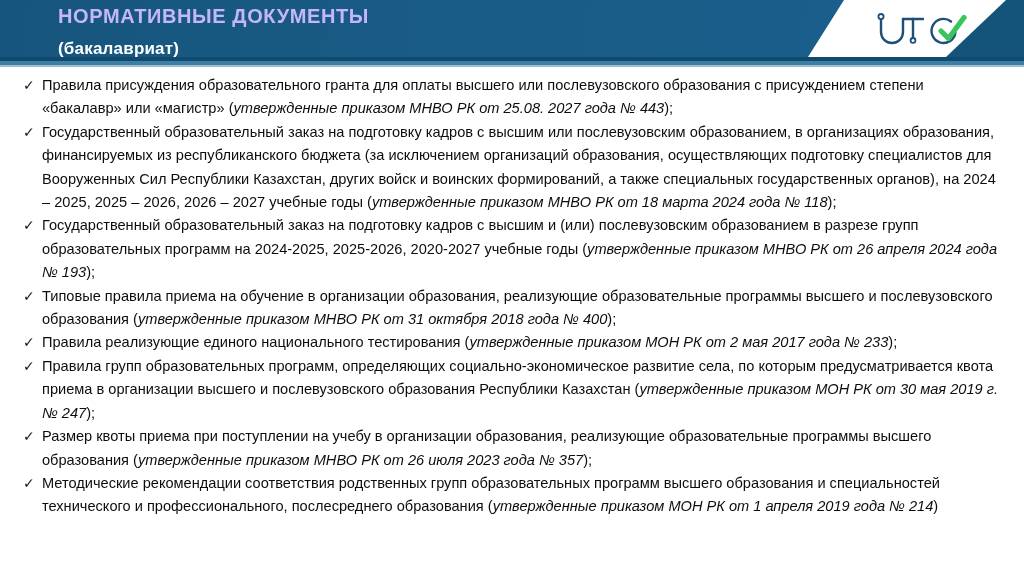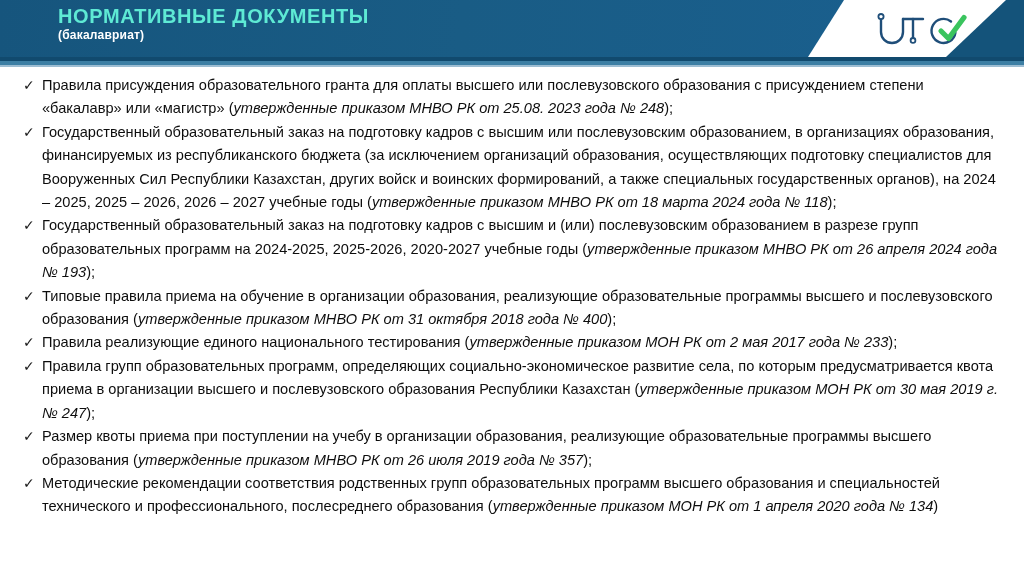--- a/index.html
+++ b/index.html
@@ -52,33 +52,33 @@
   }
   .banner-title-wrap {
     position: absolute;
     left: 58px;
     top: 5px;
     z-index: 3;
     line-height: 1.12;
   }
   .banner-title {
     display: block;
-    color: #5eead4;
+    color: #c4b5fd;
     font-size: 20px;
     font-weight: bold;
     letter-spacing: 0.6px;
     white-space: nowrap;
   }
   .banner-subtitle {
     display: block;
     color: #ffffff;
-    font-size: 12px;
+    font-size: 17px;
     font-weight: bold;
     letter-spacing: 0.2px;
-    margin-top: 2px;
+    margin-top: 12px;
     white-space: nowrap;
   }
 
   
   .logo {
     position: absolute;
     left: 872px;
     top: 8px;
     width: 104px;
     height: 42px;
@@ -168,21 +168,21 @@
 </div>
 
 <div class="rule-dark"></div>
 <div class="rule-mid"></div>
 <div class="rule-light"></div>
 
 <div class="content">
   <ul class="doc-list">
 
     <li>
-      <span class="tick">✓</span><span>Правила присуждения образовательного гранта для оплаты высшего или послевузовского образования с присуждением степени «бакалавр» или «магистр» (</span><span class="it">утвержденные приказом МНВО РК от 25.08. 2023 года № 248</span><span>);</span>
+      <span class="tick">✓</span><span>Правила присуждения образовательного гранта для оплаты высшего или послевузовского образования с присуждением степени «бакалавр» или «магистр» (</span><span class="it">утвержденные приказом МНВО РК от 25.08. 2027 года № 443</span><span>);</span>
     </li>
 
     <li>
       <span class="tick">✓</span><span>Государственный образовательный заказ на подготовку кадров с высшим или послевузовским образованием, в организациях образования, финансируемых из республиканского бюджета (за исключением организаций образования, осуществляющих подготовку специалистов для Вооруженных Сил Республики Казахстан, других войск и воинских формирований, а также специальных государственных органов), на 2024 – 2025, 2025 – 2026, 2026 – 2027 учебные годы (</span><span class="it">утвержденные приказом МНВО РК от 18 марта 2024 года № 118</span><span>);</span>
     </li>
 
     <li>
       <span class="tick">✓</span><span>Государственный образовательный заказ на подготовку кадров с высшим и (или) послевузовским образованием в разрезе групп образовательных программ на 2024-2025, 2025-2026, 2020-2027 учебные годы (</span><span class="it">утвержденные приказом МНВО РК от 26 апреля 2024 года № 193</span><span>);</span>
     </li>
 
@@ -192,21 +192,21 @@
 
     <li>
       <span class="tick">✓</span><span>Правила реализующие единого национального тестирования (</span><span class="it">утвержденные приказом МОН РК от 2 мая 2017 года № 233</span><span>);</span>
     </li>
 
     <li>
       <span class="tick">✓</span><span>Правила групп образовательных программ, определяющих социально-экономическое развитие села, по которым предусматривается квота приема в организации высшего и послевузовского образования Республики Казахстан (</span><span class="it">утвержденные приказом МОН РК от 30 мая 2019 г. № 247</span><span>);</span>
     </li>
 
     <li>
-      <span class="tick">✓</span><span>Размер квоты приема при поступлении на учебу в организации образования, реализующие образовательные программы высшего образования (</span><span class="it">утвержденные приказом МНВО РК от 26 июля 2019 года № 357</span><span>);</span>
-    </li>
-
-    <li>
-      <span class="tick">✓</span><span>Методические рекомендации соответствия родственных групп образовательных программ высшего образования и специальностей технического и профессионального, послесреднего образования (</span><span class="it">утвержденные приказом МОН РК от 1 апреля 2020 года № 134</span><span>)</span>
+      <span class="tick">✓</span><span>Размер квоты приема при поступлении на учебу в организации образования, реализующие образовательные программы высшего образования (</span><span class="it">утвержденные приказом МНВО РК от 26 июля 2023 года № 357</span><span>);</span>
+    </li>
+
+    <li>
+      <span class="tick">✓</span><span>Методические рекомендации соответствия родственных групп образовательных программ высшего образования и специальностей технического и профессионального, послесреднего образования (</span><span class="it">утвержденные приказом МОН РК от 1 апреля 2019 года № 214</span><span>)</span>
     </li>
 
   </ul>
 </div>
 
 </body></html>

